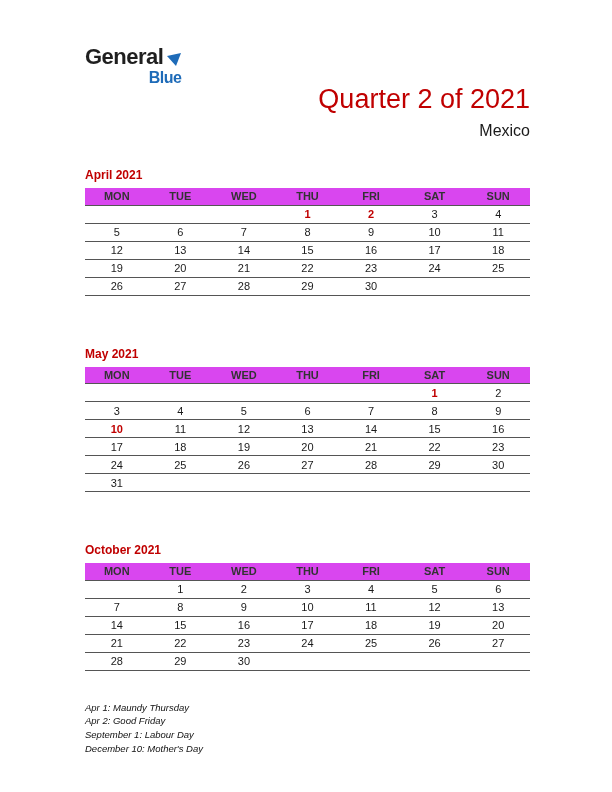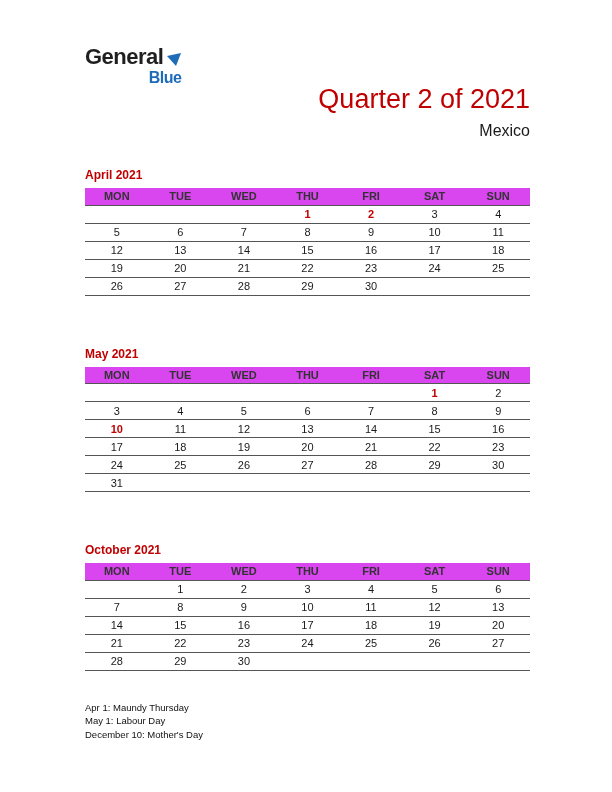--- a/index.html
+++ b/index.html
@@ -33,21 +33,21 @@
     font-size: 11px; font-weight: bold; color: #333333;
     height: 17px; text-align: center; vertical-align: middle;
   }
   .cal td {
     font-size: 11px; height: 18px; text-align: center; vertical-align: middle;
     border-bottom: 1px solid #555555;
   }
   .cal tbody tr:first-child td { border-top: 1px solid #555555; }
   .cal td.holiday { color: #c00000; font-weight: bold; }
 
-  .holidays { margin-top: 30px; font-size: 9.5px; line-height: 1.45; color: #111111; }
+  .holidays { margin-top: 30px; font-size: 9.5px; line-height: 1.45; color: #111111; font-style: italic; }
 </style>
 </head>
 <body>
 
 <div class="page">
 
   <div class="header">
     <div class="logo">
       <div class="logo-line1">
         <span>General</span>
@@ -261,17 +261,18 @@
               <td></td>
               <td></td>
             </tr>
           </tbody>
         </table>
       </section>
     </div>
 
   <div id="holidays" class="holidays">
       <div>Apr 1: Maundy Thursday</div>
-      <div>May 1: Labour Day</div>
+      <div>Apr 2: Good Friday</div>
+      <div>September 1: Labour Day</div>
       <div>December 10: Mother's Day</div>
     </div>
 
 </div>
 
 </body></html>

